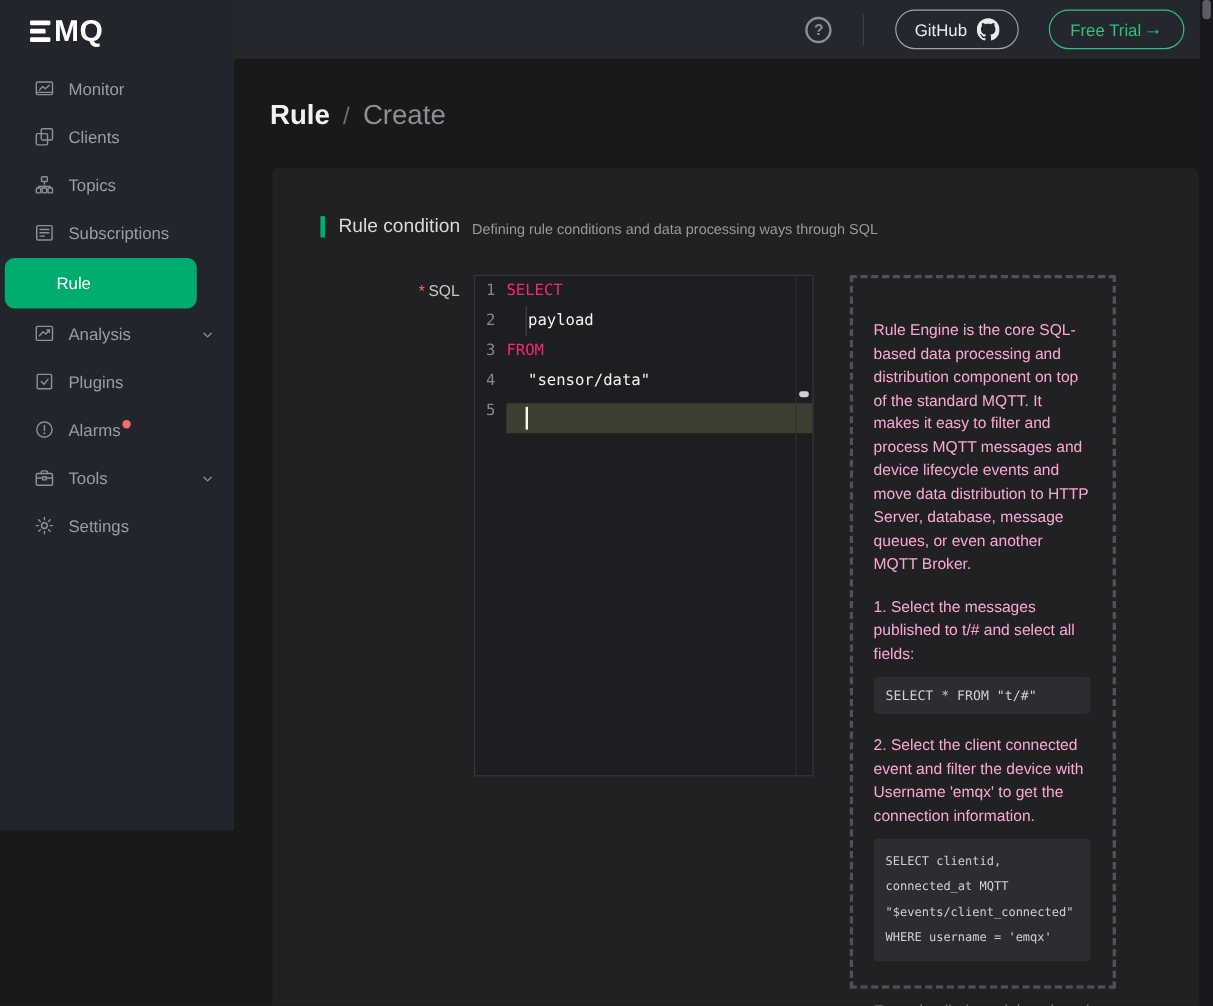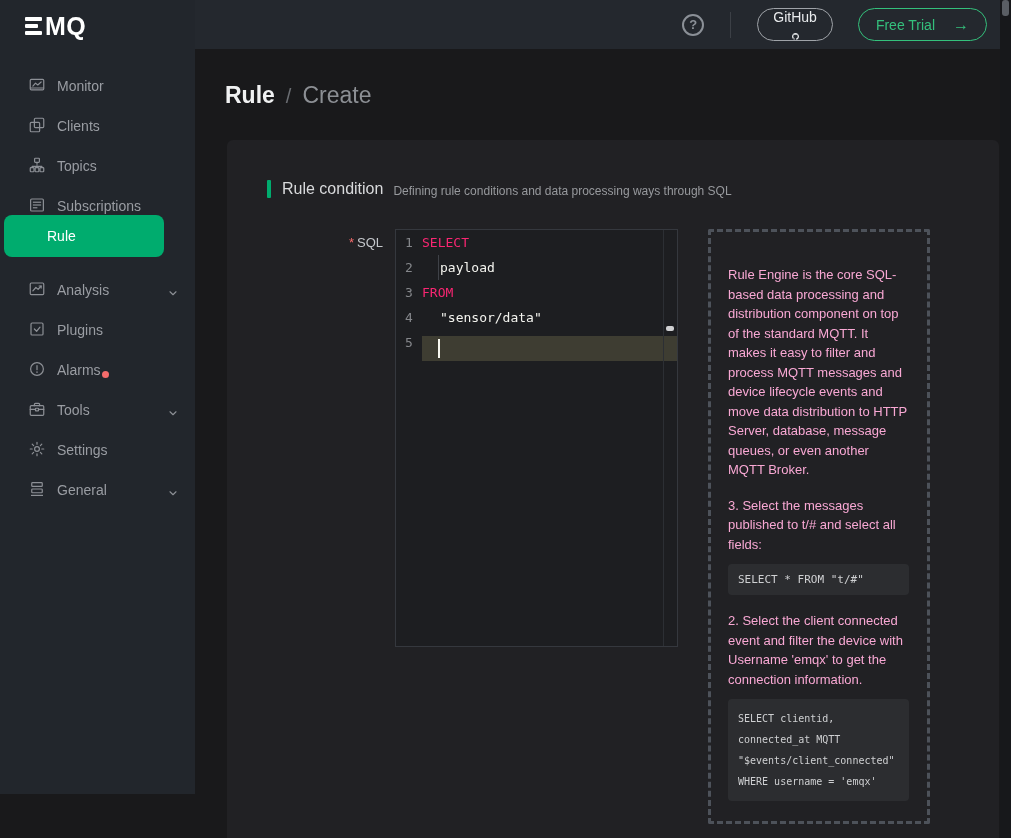--- a/index.html
+++ b/index.html
@@ -5,47 +5,47 @@
   * { margin:0; padding:0; box-sizing:border-box; }
   html,body { width:1011px; height:838px; }
   body {
     position:relative; overflow:hidden;
     background:#19191b;
     font-family:"Liberation Sans", sans-serif;
     -webkit-font-smoothing:antialiased;
   }
 
   
-  .sidebar { position:absolute; left:0; top:0; width:195px; height:794px; background:#22262c; z-index:5; }
+  .sidebar { position:absolute; left:0; top:0; width:195px; height:692px; background:#22262c; z-index:5; }
   .logo { display:flex; align-items:center; height:52px; padding-left:25px; }
   .logo-xi { display:flex; flex-direction:column; gap:3px; margin-right:3px; }
   .logo-xi span { display:block; height:4px; background:#fff; border-radius:1px; }
   .logo-xi span:nth-child(1){ width:17px; }
   .logo-xi span:nth-child(2){ width:13px; }
   .logo-xi span:nth-child(3){ width:17px; }
   .logo-text { color:#fff; font-size:25px; font-weight:bold; letter-spacing:.5px; }
   .nav { margin-top:2px; }
-  .nav-item { display:flex; align-items:flex-end; height:40px; padding:0 16px 0 28px; color:#9a9da3; font-size:14px; cursor:pointer; position:relative; }
+  .nav-item { display:flex; align-items:center; height:40px; padding:0 16px 0 28px; color:#9a9da3; font-size:14px; cursor:pointer; position:relative; }
   .nav-item .nav-icon { width:18px; height:18px; margin-right:11px; display:flex; align-items:center; color:#8d9096; flex:none; }
   .nav-item svg { width:18px; height:18px; }
   .nav-chevron { margin-left:auto; width:12px; height:12px; color:#8d9096; }
   .nav-chevron svg { width:12px; height:12px; }
   .nav-item.child { padding-left:47px; }
   .nav-item.active-pill { height:42px; padding:0; margin:1px 0; }
   .active-pill .pill { position:absolute; left:4px; right:31px; top:0; bottom:0; background:#00ac6e; border-radius:8px; display:flex; align-items:center; padding-left:43px; color:#fff; font-size:14px; }
   .alert-dot { width:7px; height:7px; border-radius:50%; background:#f56c6c; margin:-10px 0 0 1px; }
 
   
   .topbar { position:absolute; left:195px; top:0; width:816px; height:49px; background:#24282e; display:flex; align-items:center; justify-content:flex-end; padding-right:24px; z-index:4; }
   .tb-help { width:22px; height:22px; border:2px solid #8b9097; border-radius:50%; color:#8b9097; font-size:13px; font-weight:bold; display:flex; align-items:center; justify-content:center; cursor:pointer; }
   .tb-divider { width:1px; height:26px; background:#3c4046; margin:0 26px; }
   .btn-pill { height:33px; border-radius:17px; display:flex; align-items:center; font-size:14px; cursor:pointer; background:transparent; }
-  .btn-github { border:1px solid #9fa3a8; color:#e8eaec; padding:0 15px; gap:8px;flex-direction:column; }
+  .btn-github { border:1px solid #9fa3a8; color:#e8eaec; padding:0 15px; gap:8px; }
   .btn-github svg { width:19px; height:19px; fill:#e8eaec; }
-  .btn-trial { border:1px solid #34c07c; color:#34c07c; padding:0 17px; gap:18px; margin-left:25px; font-size:14px; }
+  .btn-trial { border:1px solid #34c07c; color:#34c07c; padding:0 17px; gap:2px; margin-left:25px; font-size:14px; }
   .btn-trial .arrow { font-size:16px; line-height:1; }
 
   
   .page-scrollbar { position:absolute; right:0; top:0; width:11px; height:838px; background:#17181b; z-index:6; }
   .page-scrollbar .thumb { position:absolute; top:0; left:2px; width:7px; height:16px; background:#5a5e64; border-radius:3px; }
 
   
   .main { position:absolute; left:195px; top:49px; width:816px; height:789px; }
   .breadcrumb { margin:33px 0 0 30px; font-size:23px; display:flex; align-items:baseline; }
   .breadcrumb .primary { color:#f0f1f2; font-weight:bold; }
@@ -216,35 +216,20 @@
     <div class="nav-item">
       <span class="nav-icon">
         <svg viewBox="0 0 24 24" fill="none" stroke="currentColor" stroke-width="1.6" stroke-linecap="round">
             <circle cx="12" cy="12" r="3.2"></circle>
             <path d="M12 3 v2.6 M12 18.4 v2.6 M3 12 h2.6 M18.4 12 h2.6 M5.6 5.6 l1.9 1.9 M16.5 16.5 l1.9 1.9 M18.4 5.6 l-1.9 1.9 M7.5 16.5 l-1.9 1.9"></path>
           </svg>
       </span>
       <span>Settings</span>
     </div>
 
-    <div class="nav-item">
-      <span class="nav-icon">
-        <svg viewBox="0 0 24 24" fill="none" stroke="currentColor" stroke-width="1.6" stroke-linejoin="round">
-            <rect x="5" y="3.5" width="14" height="5" rx="1"></rect>
-            <rect x="5" y="12" width="14" height="5" rx="1"></rect>
-            <line x1="4" y1="20.5" x2="20" y2="20.5"></line>
-          </svg>
-      </span>
-      <span>General</span>
-      <span class="nav-chevron">
-        <svg viewBox="0 0 24 24" fill="none" stroke="currentColor" stroke-width="2.2" stroke-linecap="round" stroke-linejoin="round">
-            <polyline points="6 9.5 12 15.5 18 9.5"></polyline>
-          </svg>
-      </span>
-    </div>
 
   </nav>
 </aside>
 
 <header class="topbar">
   <div class="tb-help">?</div>
   <div class="tb-divider"></div>
   <button class="btn-pill btn-github">
     <span>GitHub</span>
     <svg viewBox="0 0 24 24">
@@ -304,21 +289,21 @@
             <span class="code plain"></span>
           </div>
           <div class="cursor"></div>
           <div class="scroll-track"></div>
           <div class="scroll-thumb"></div>
         </div>
 
         <div class="help-col">
           <div class="help-panel">
             <p class="help-text">Rule Engine is the core SQL-based data processing and distribution component on top of the standard MQTT. It makes it easy to filter and process MQTT messages and device lifecycle events and move data distribution to HTTP Server, database, message queues, or even another MQTT Broker.</p>
-            <p class="help-text help-step">3. Select the messages published to t/# and select all fields:</p>
+            <p class="help-text help-step">1. Select the messages published to t/# and select all fields:</p>
             <div class="code-box one">SELECT * FROM "t/#"</div>
             <p class="help-text help-step">2. Select the client connected event and filter the device with Username 'emqx' to get the connection information.</p>
             <div class="code-box multi">
               <div>SELECT clientid,</div>
               <div>connected_at MQTT</div>
               <div>"$events/client_connected"</div>
               <div>WHERE username = 'emqx'</div>
             </div>
           </div>
           <p class="help-footer">

